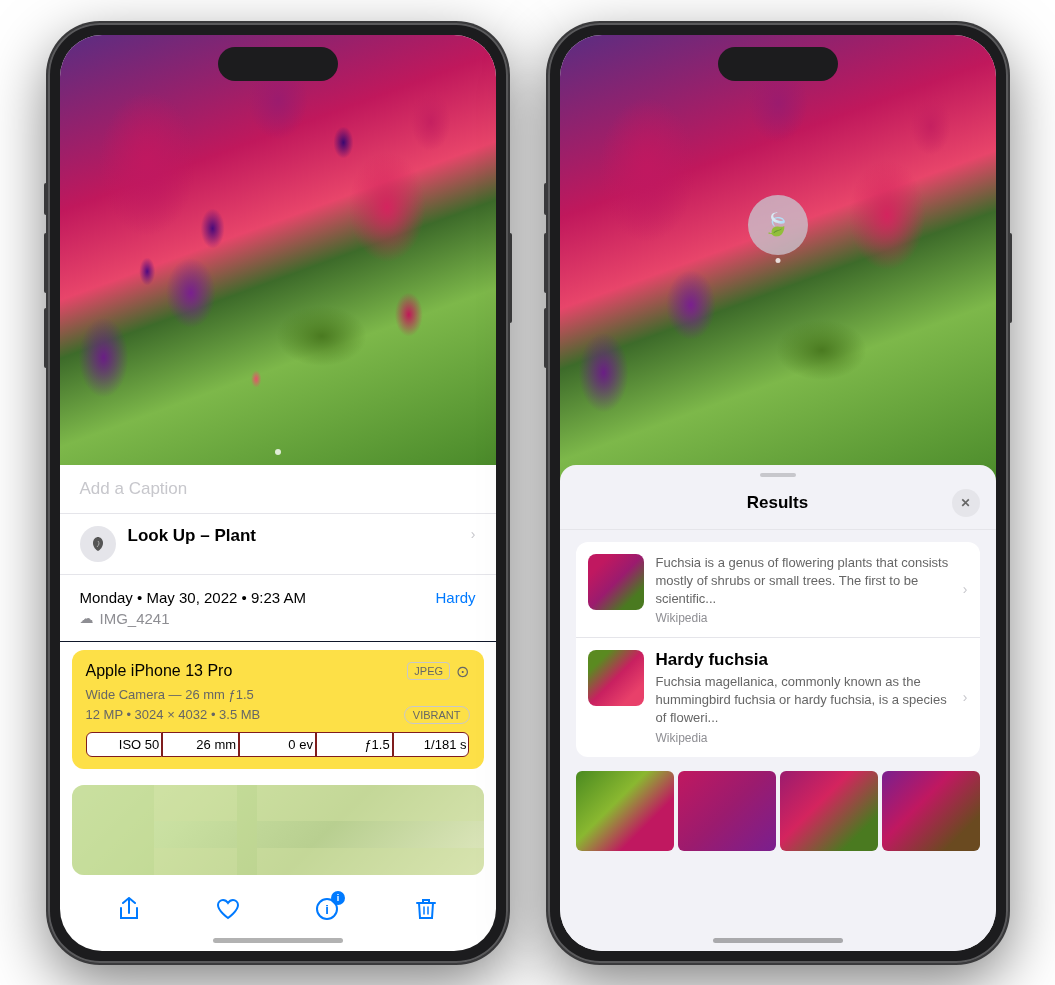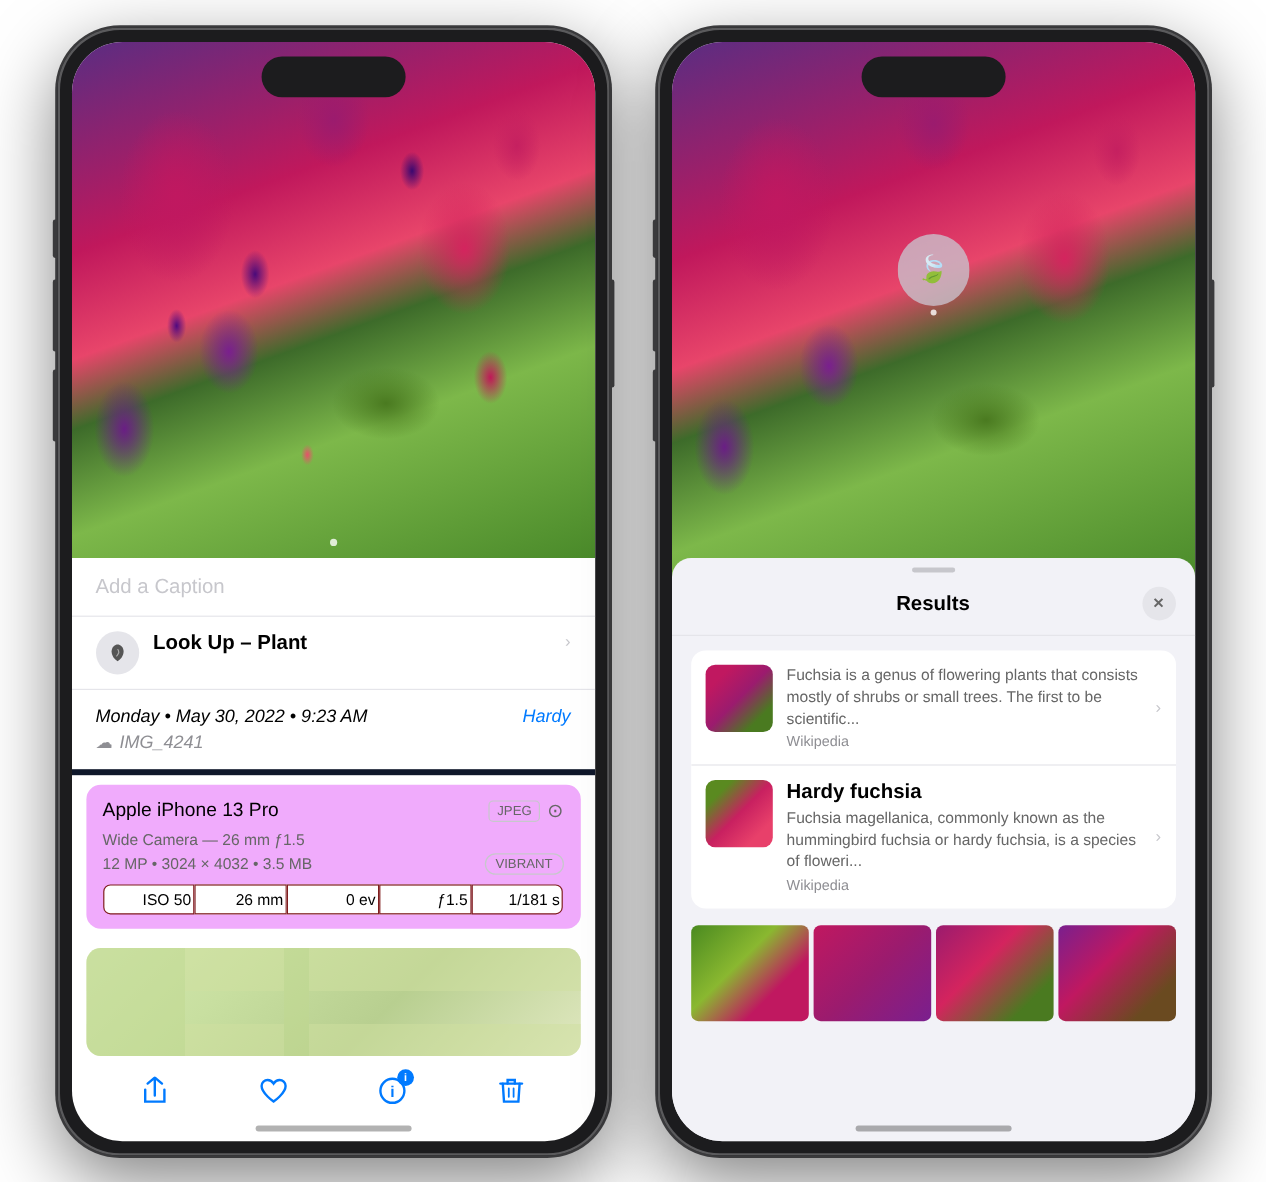--- a/index.html
+++ b/index.html
@@ -192,22 +192,21 @@
     }
 
     .chevron-icon {
       margin-left: auto;
       color: #c7c7cc;
       font-size: 14px;
     }
 
     .meta-section {
       padding: 14px 20px;
-      border-bottom: 5px solid #0f172a;
-      font-style: italic;
+      border-bottom: 1px solid #0f172a;
     }
 
     .meta-date-row {
       display: flex;
       align-items: center;
       justify-content: space-between;
       margin-bottom: 4px;
     }
 
     .meta-date {
@@ -653,21 +652,21 @@
         <span class="meta-date">Monday • May 30, 2022 • 9:23 AM</span>
         <span class="adjust-btn">Hardy</span>
       </div>
       <div class="meta-file-row">
         <span class="cloud-icon">☁</span>
         <span class="meta-filename">IMG_4241</span>
       </div>
     </div>
 
     <div style="padding: 8px 12px 0;">
-      <div style="background:#f0abfc; border-radius:12px; padding:12px 14px;">
+      <div style="background:#fde047; border-radius:12px; padding:12px 14px;">
         <div class="device-row">
           <span class="device-name">Apple iPhone 13 Pro</span>
           <div class="device-badges">
             <span class="badge">JPEG</span>
             <span class="lens-icon">⊙</span>
           </div>
         </div>
         <div class="camera-details">Wide Camera — 26 mm ƒ1.5</div>
         <div class="spec-row">
           <span>12 MP • 3024 × 4032 • 3.5 MB</span>

